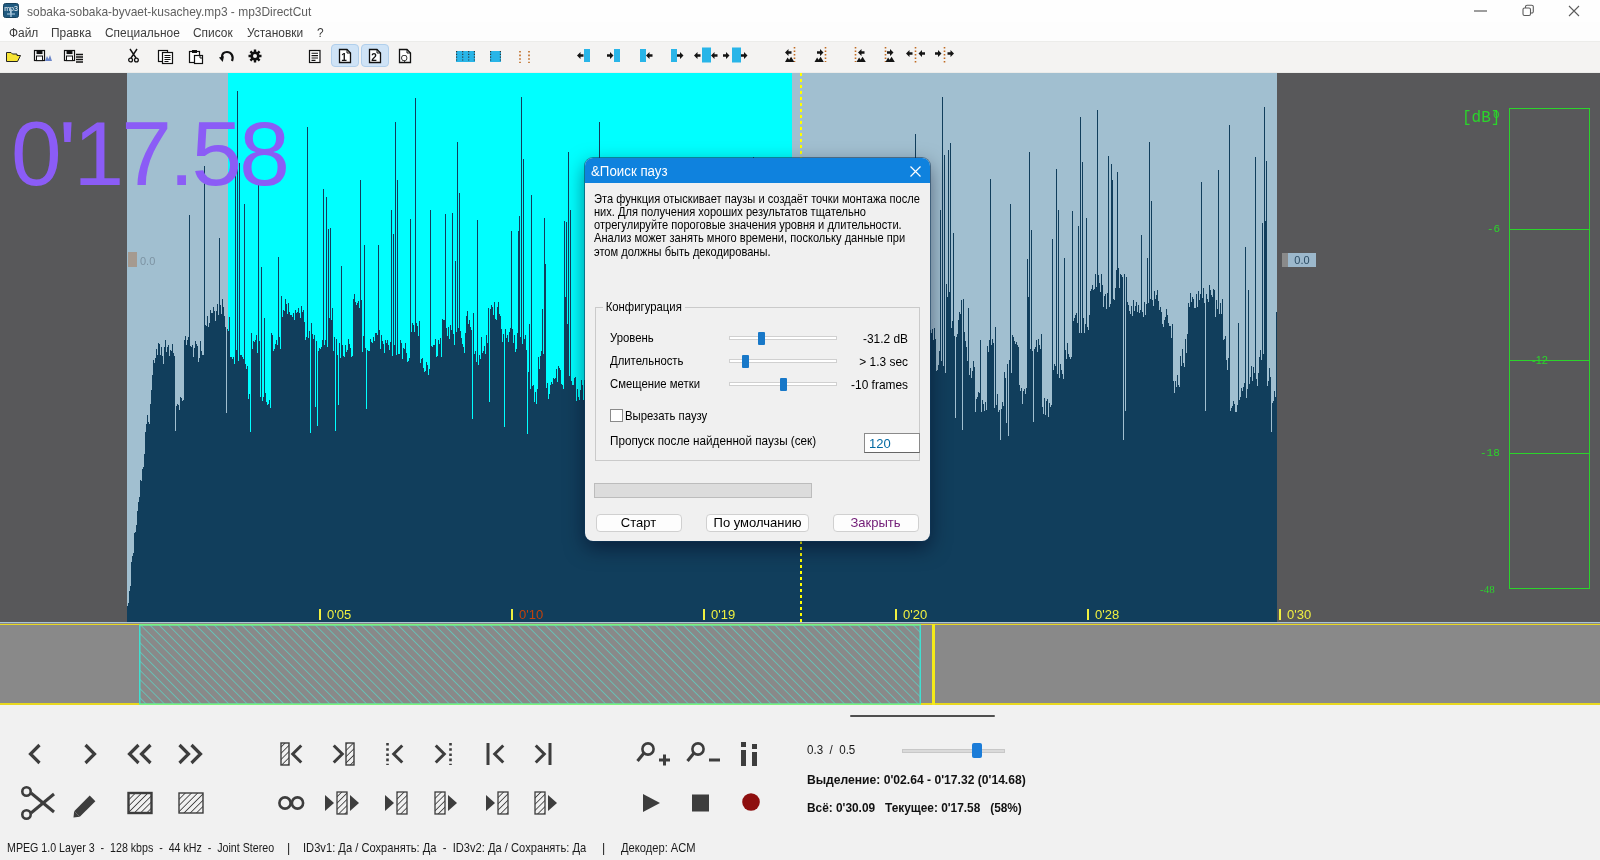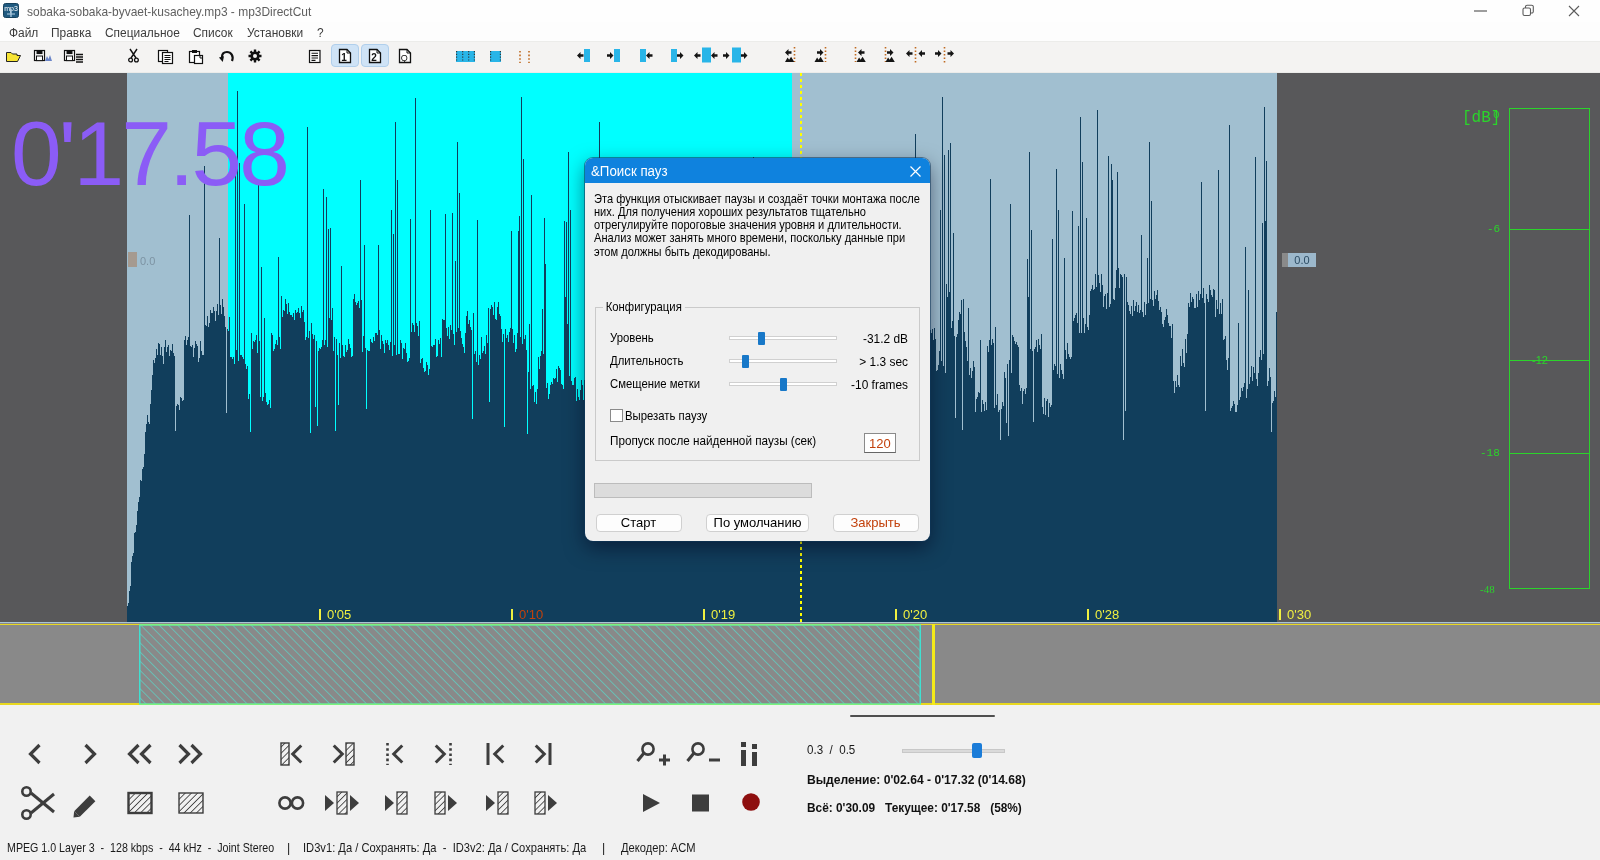--- a/index.html
+++ b/index.html
@@ -300,18 +300,18 @@
 <div style="position:absolute;left:144px;top:201px;width:108px;height:4px;background:#fff;border:1px solid #d0d0d0"></div>
 <div style="position:absolute;left:157.0px;top:196.5px;width:7px;height:13px;background:#1878c8;border-radius:1px"></div>
 <div style="position:absolute;left:233px;top:196px;width:90px;text-align:right;font-size:12.8px;color:#000;transform:scaleX(0.93);transform-origin:100% 0">&gt; 1.3 sec</div>
 <div style="position:absolute;left:25px;top:219px;font-size:12.6px;color:#000;transform:scaleX(0.9);transform-origin:0 0;white-space:nowrap">Смещение метки</div>
 <div style="position:absolute;left:144px;top:224px;width:108px;height:4px;background:#fff;border:1px solid #d0d0d0"></div>
 <div style="position:absolute;left:194.5px;top:219.5px;width:7px;height:13px;background:#1878c8;border-radius:1px"></div>
 <div style="position:absolute;left:233px;top:219px;width:90px;text-align:right;font-size:12.8px;color:#000;transform:scaleX(0.93);transform-origin:100% 0">-10 frames</div>
 <div style="position:absolute;left:25px;top:251px;width:13px;height:13px;background:#fff;border:1px solid #8a8a8a"></div>
 <div style="position:absolute;left:40px;top:251px;font-size:12.6px;color:#000;transform:scaleX(0.9);transform-origin:0 0;white-space:nowrap">Вырезать паузу</div>
 <div style="position:absolute;left:25px;top:276px;font-size:12.6px;color:#000;transform:scaleX(0.93);transform-origin:0 0;white-space:nowrap">Пропуск после найденной паузы (сек)</div>
-<div style="position:absolute;left:279px;top:275px;width:32px;height:20px;background:#fff;border:1px solid #8a8a8a;border-bottom:1.5px solid #666;font-size:13px;color:#c2410c;padding:2px 0 0 4px">120</div>
+<div style="position:absolute;left:279px;top:275px;width:56px;height:20px;background:#fff;border:1px solid #8a8a8a;border-bottom:1.5px solid #666;font-size:13px;color:#0369a1;padding:2px 0 0 4px">120</div>
 <div style="position:absolute;left:9px;top:325px;width:218px;height:15px;background:#dcdcdc;border:1px solid #bcbcbc"></div>
 <div style="left:10.5px;width:86px;position:absolute;top:355.5px;height:18px;background:#fdfdfd;border:1px solid #d0d0d0;border-radius:4px;font-size:13px;color:#000;text-align:center;line-height:16px">Старт</div>
 <div style="left:121px;width:103px;position:absolute;top:355.5px;height:18px;background:#fdfdfd;border:1px solid #d0d0d0;border-radius:4px;font-size:13px;color:#000;text-align:center;line-height:16px">По умолчанию</div>
-<div style="left:247.5px;width:86px;position:absolute;top:355.5px;height:18px;background:#fdfdfd;border:1px solid #d0d0d0;border-radius:4px;font-size:13px;color:#c2410c;text-align:center;line-height:16px">Закрыть</div>
+<div style="left:247.5px;width:86px;position:absolute;top:355.5px;height:18px;background:#fdfdfd;border:1px solid #d0d0d0;border-radius:4px;font-size:13px;color:#701a75;text-align:center;line-height:16px">Закрыть</div>
 </div>
 </div>
 </body></html>

